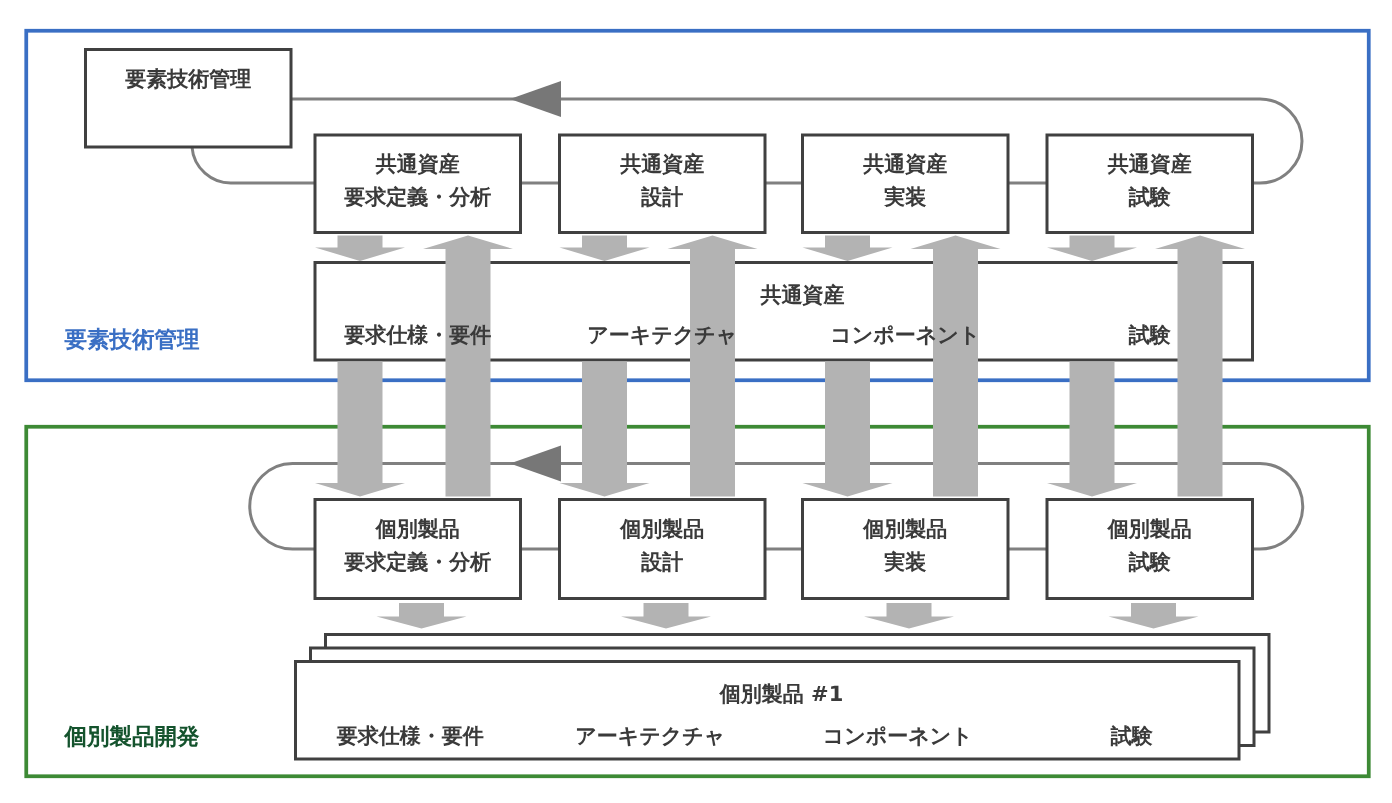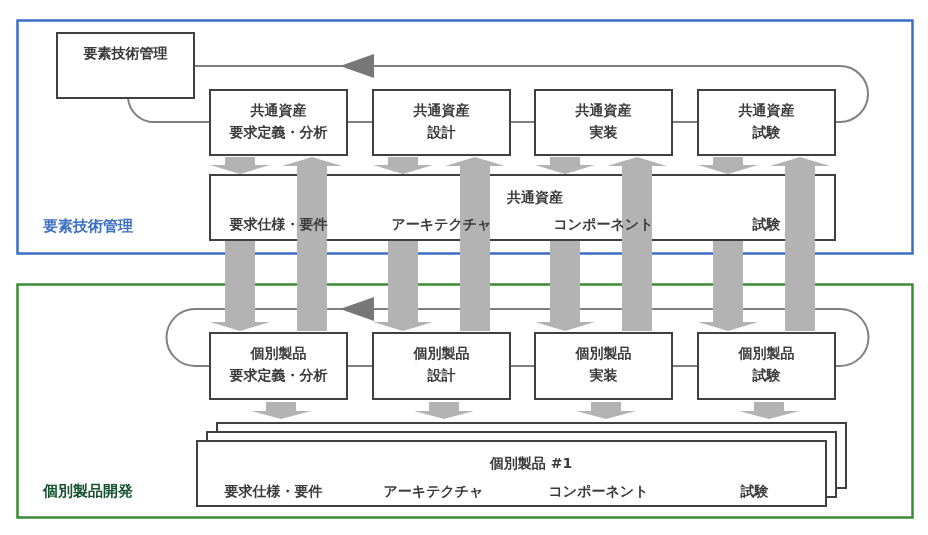--- a/index.html
+++ b/index.html
@@ -97,20 +97,20 @@
 </div>
 <div class="lbl" style="left:535px; top:342px; width:137px;">
   <div>個別製品</div>
   <div>実装</div>
 </div>
 <div class="lbl" style="left:698px; top:342px; width:137px;">
   <div>個別製品</div>
   <div>試験</div>
 </div>
 
-<div class="lbl" style="left:406px; top:452px; width:250px;">個別製品 #1</div>
+<div class="lbl" style="left:396px; top:452px; width:250px;">個別製品 #1</div>
 <div class="lbl" style="left:205px; top:480px; width:137px;">要求仕様・要件</div>
 <div class="lbl" style="left:365px; top:480px; width:137px;">アーキテクチャ</div>
 <div class="lbl" style="left:530px; top:480px; width:137px;">コンポーネント</div>
 <div class="lbl" style="left:686px; top:480px; width:137px;">試験</div>
 
 <div class="frame-label" style="left:43px; top:217px; color:#3a6fc4;">要素技術管理</div>
 <div class="frame-label" style="left:43px; top:482px; color:#14532d;">個別製品開発</div>
 
 </body></html>

